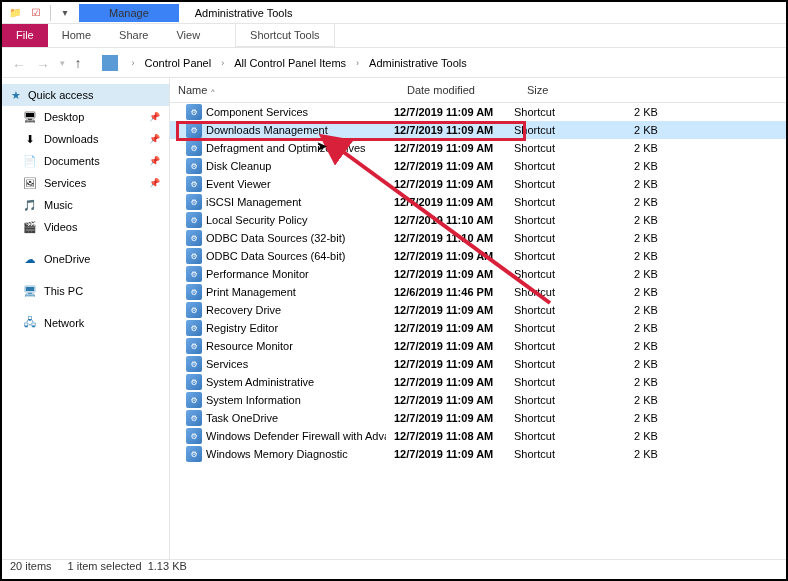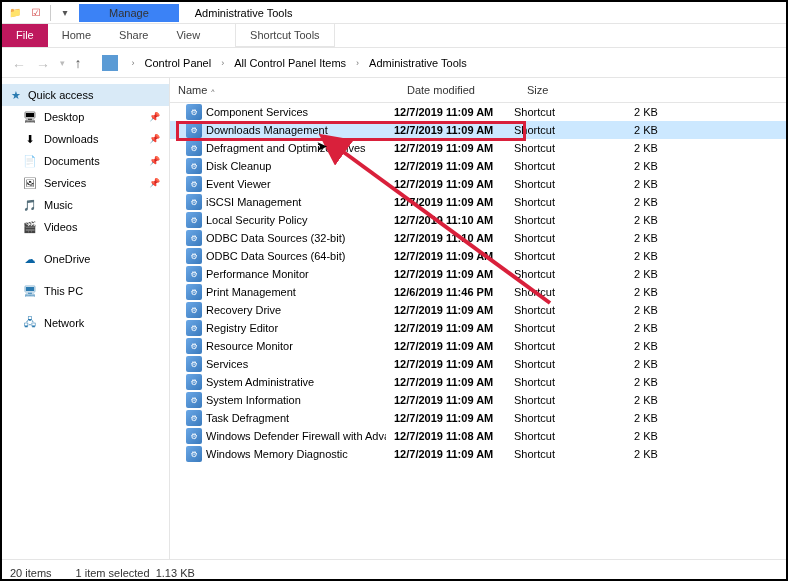--- a/index.html
+++ b/index.html
@@ -53,21 +53,21 @@
 .cell.date { width: 120px; font-weight: bold; }
 .cell.type { width: 120px; }
 .cell.size { width: 80px; text-align: left; padding-right: 30px; }
 .file-icon { width: 16px; height: 16px; flex-shrink: 0; background: linear-gradient(135deg,#6aa7e6,#3a7abd); border-radius: 2px; display:inline-flex;align-items:center;justify-content:center;font-size:8px;color:#fff;}
 
 
 .hl-box { position: absolute; border: 3px solid #d9203b; pointer-events: none; }
 .arrow-svg { position: absolute; pointer-events: none; }
 
 
-.status { position: absolute; bottom: 0; left: 0; right: 0; height: 20px; border-top: 1px solid #e5e5e5; display: flex; align-items: flex-end; padding: 0 8px; gap: 24px; color: #333; }
+.status { position: absolute; bottom: 0; left: 0; right: 0; height: 20px; border-top: 1px solid #e5e5e5; display: flex; align-items: flex-start; padding: 0 8px; gap: 16px; color: #333; }
 </style>
 </head>
 <body>
 
 <div class="titlebar">
   <div class="qat">
     <span class="qat-icon">📁</span>
     <span class="qat-icon" style="color:#d04040">☑</span>
     <span class="qat-sep"></span>
     <span class="qat-icon" style="color:#555">▾</span>
@@ -306,21 +306,21 @@
             <span class="file-icon">⚙</span>
             <span>System Information</span>
           </div>
           <div class="cell date">12/7/2019 11:09 AM</div>
           <div class="cell type">Shortcut</div>
           <div class="cell size">2 KB</div>
         </div>
         <div class="row">
           <div class="cell name">
             <span class="file-icon">⚙</span>
-            <span>Task Defragment</span>
+            <span>Task OneDrive</span>
           </div>
           <div class="cell date">12/7/2019 11:09 AM</div>
           <div class="cell type">Shortcut</div>
           <div class="cell size">2 KB</div>
         </div>
         <div class="row">
           <div class="cell name">
             <span class="file-icon">⚙</span>
             <span>Windows Defender Firewall with Advanc...</span>
           </div>

